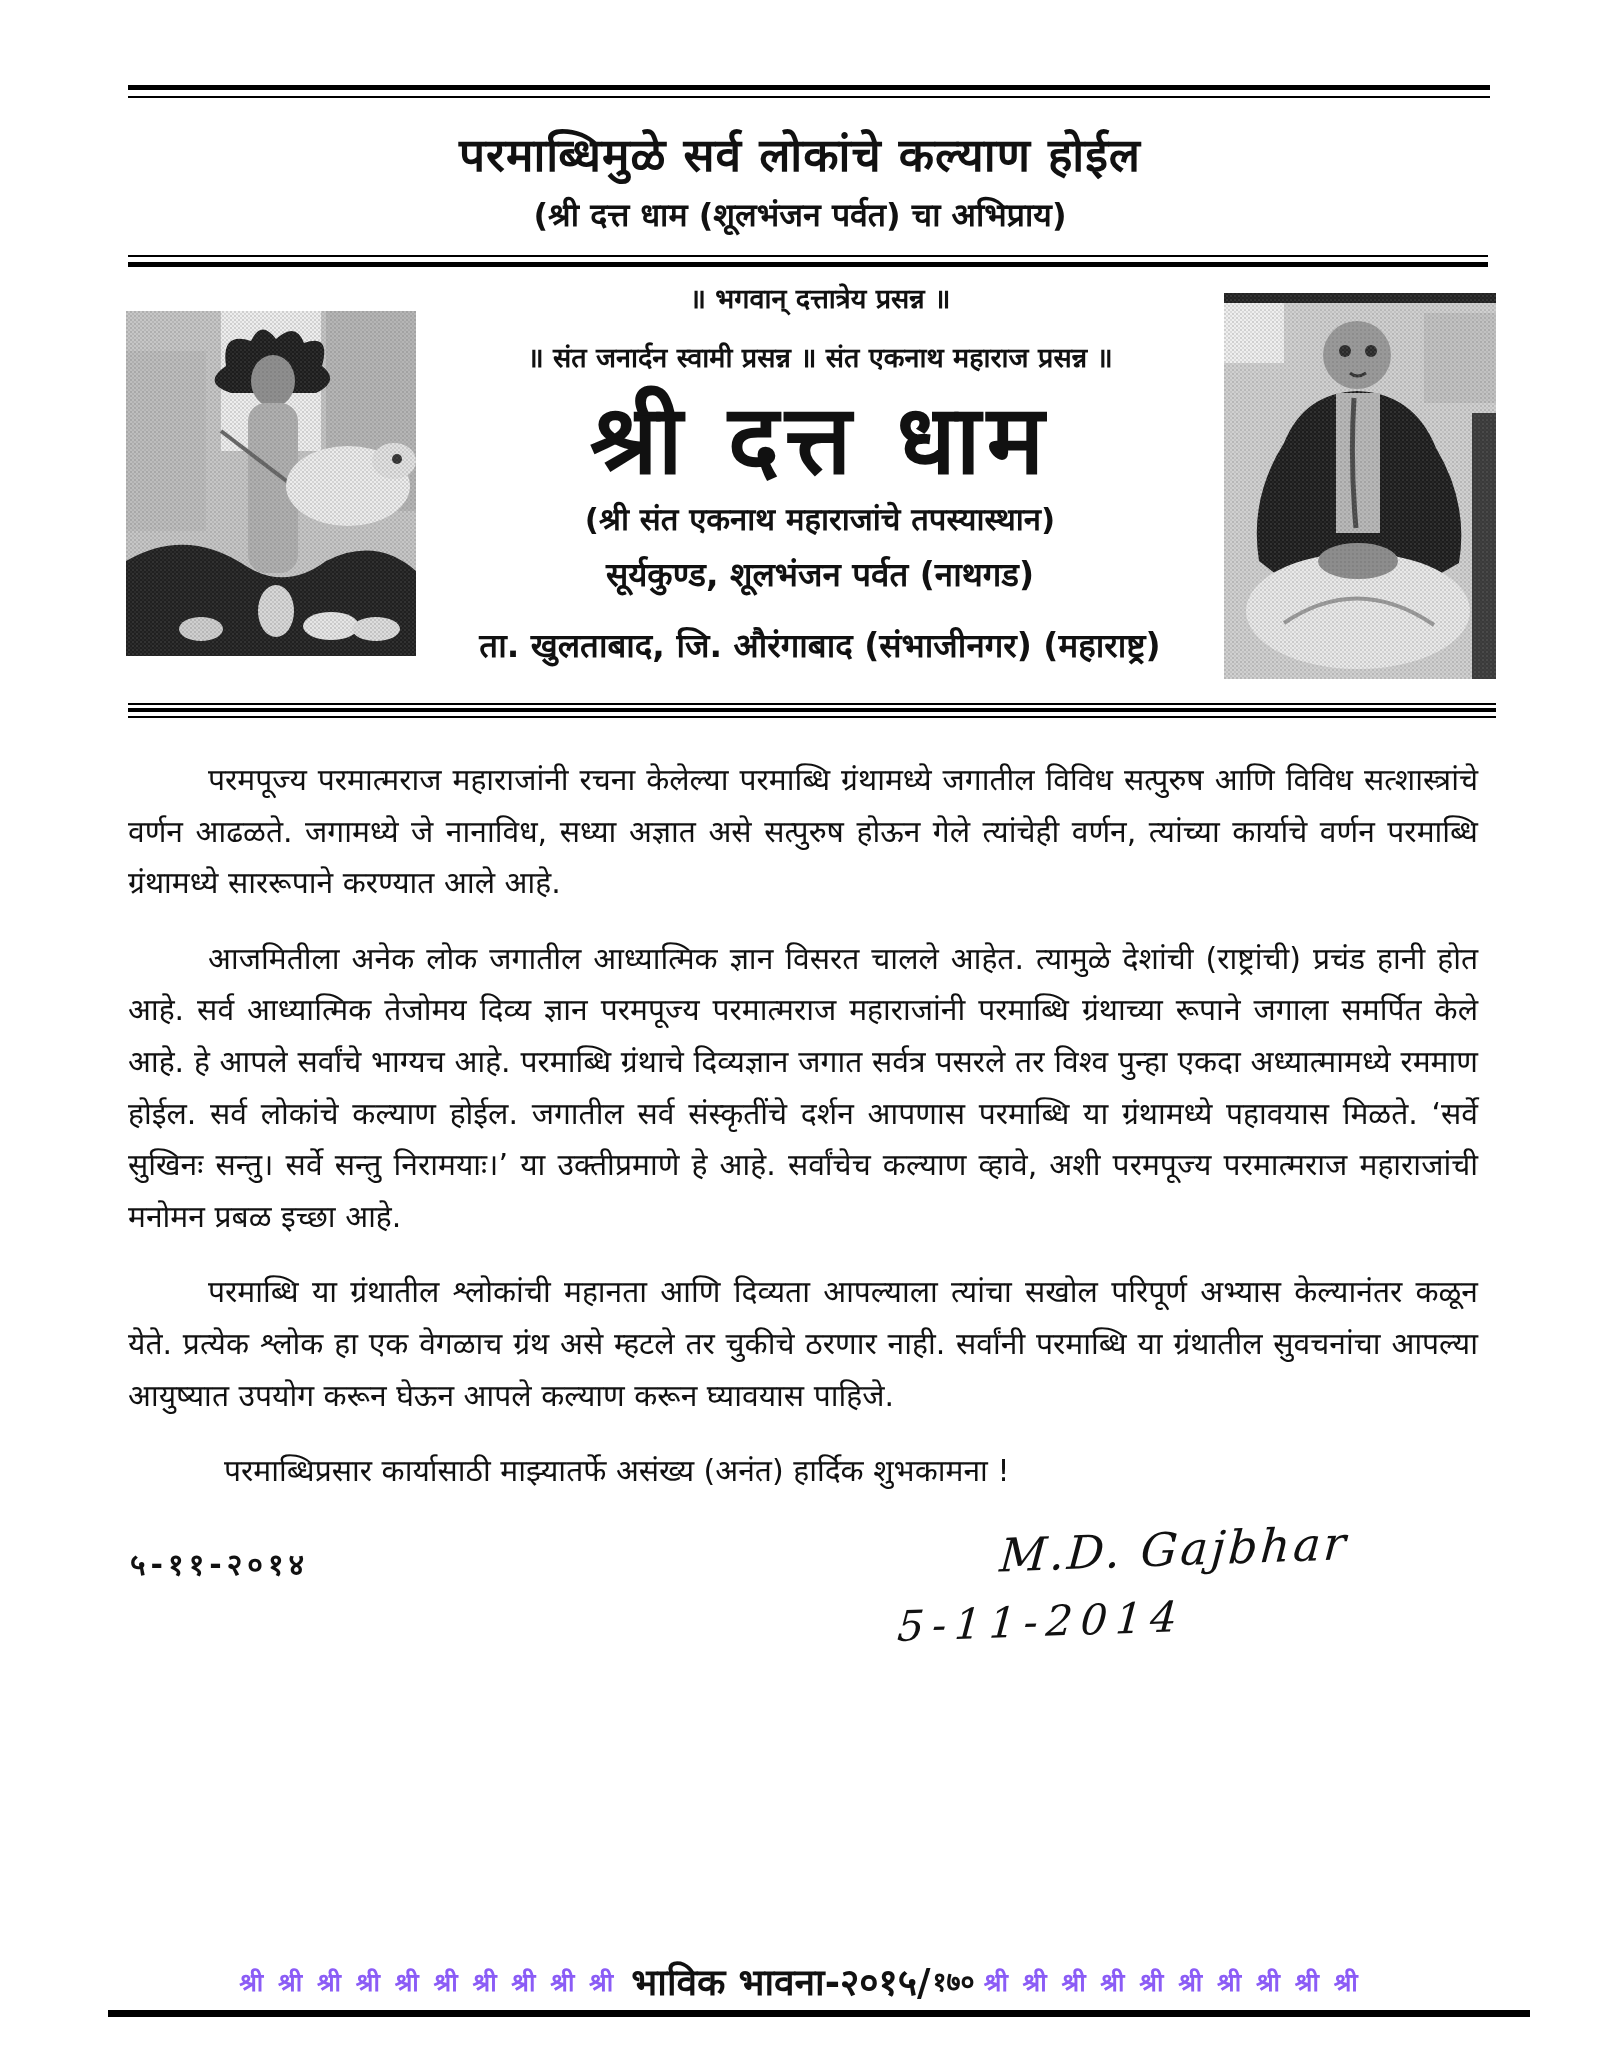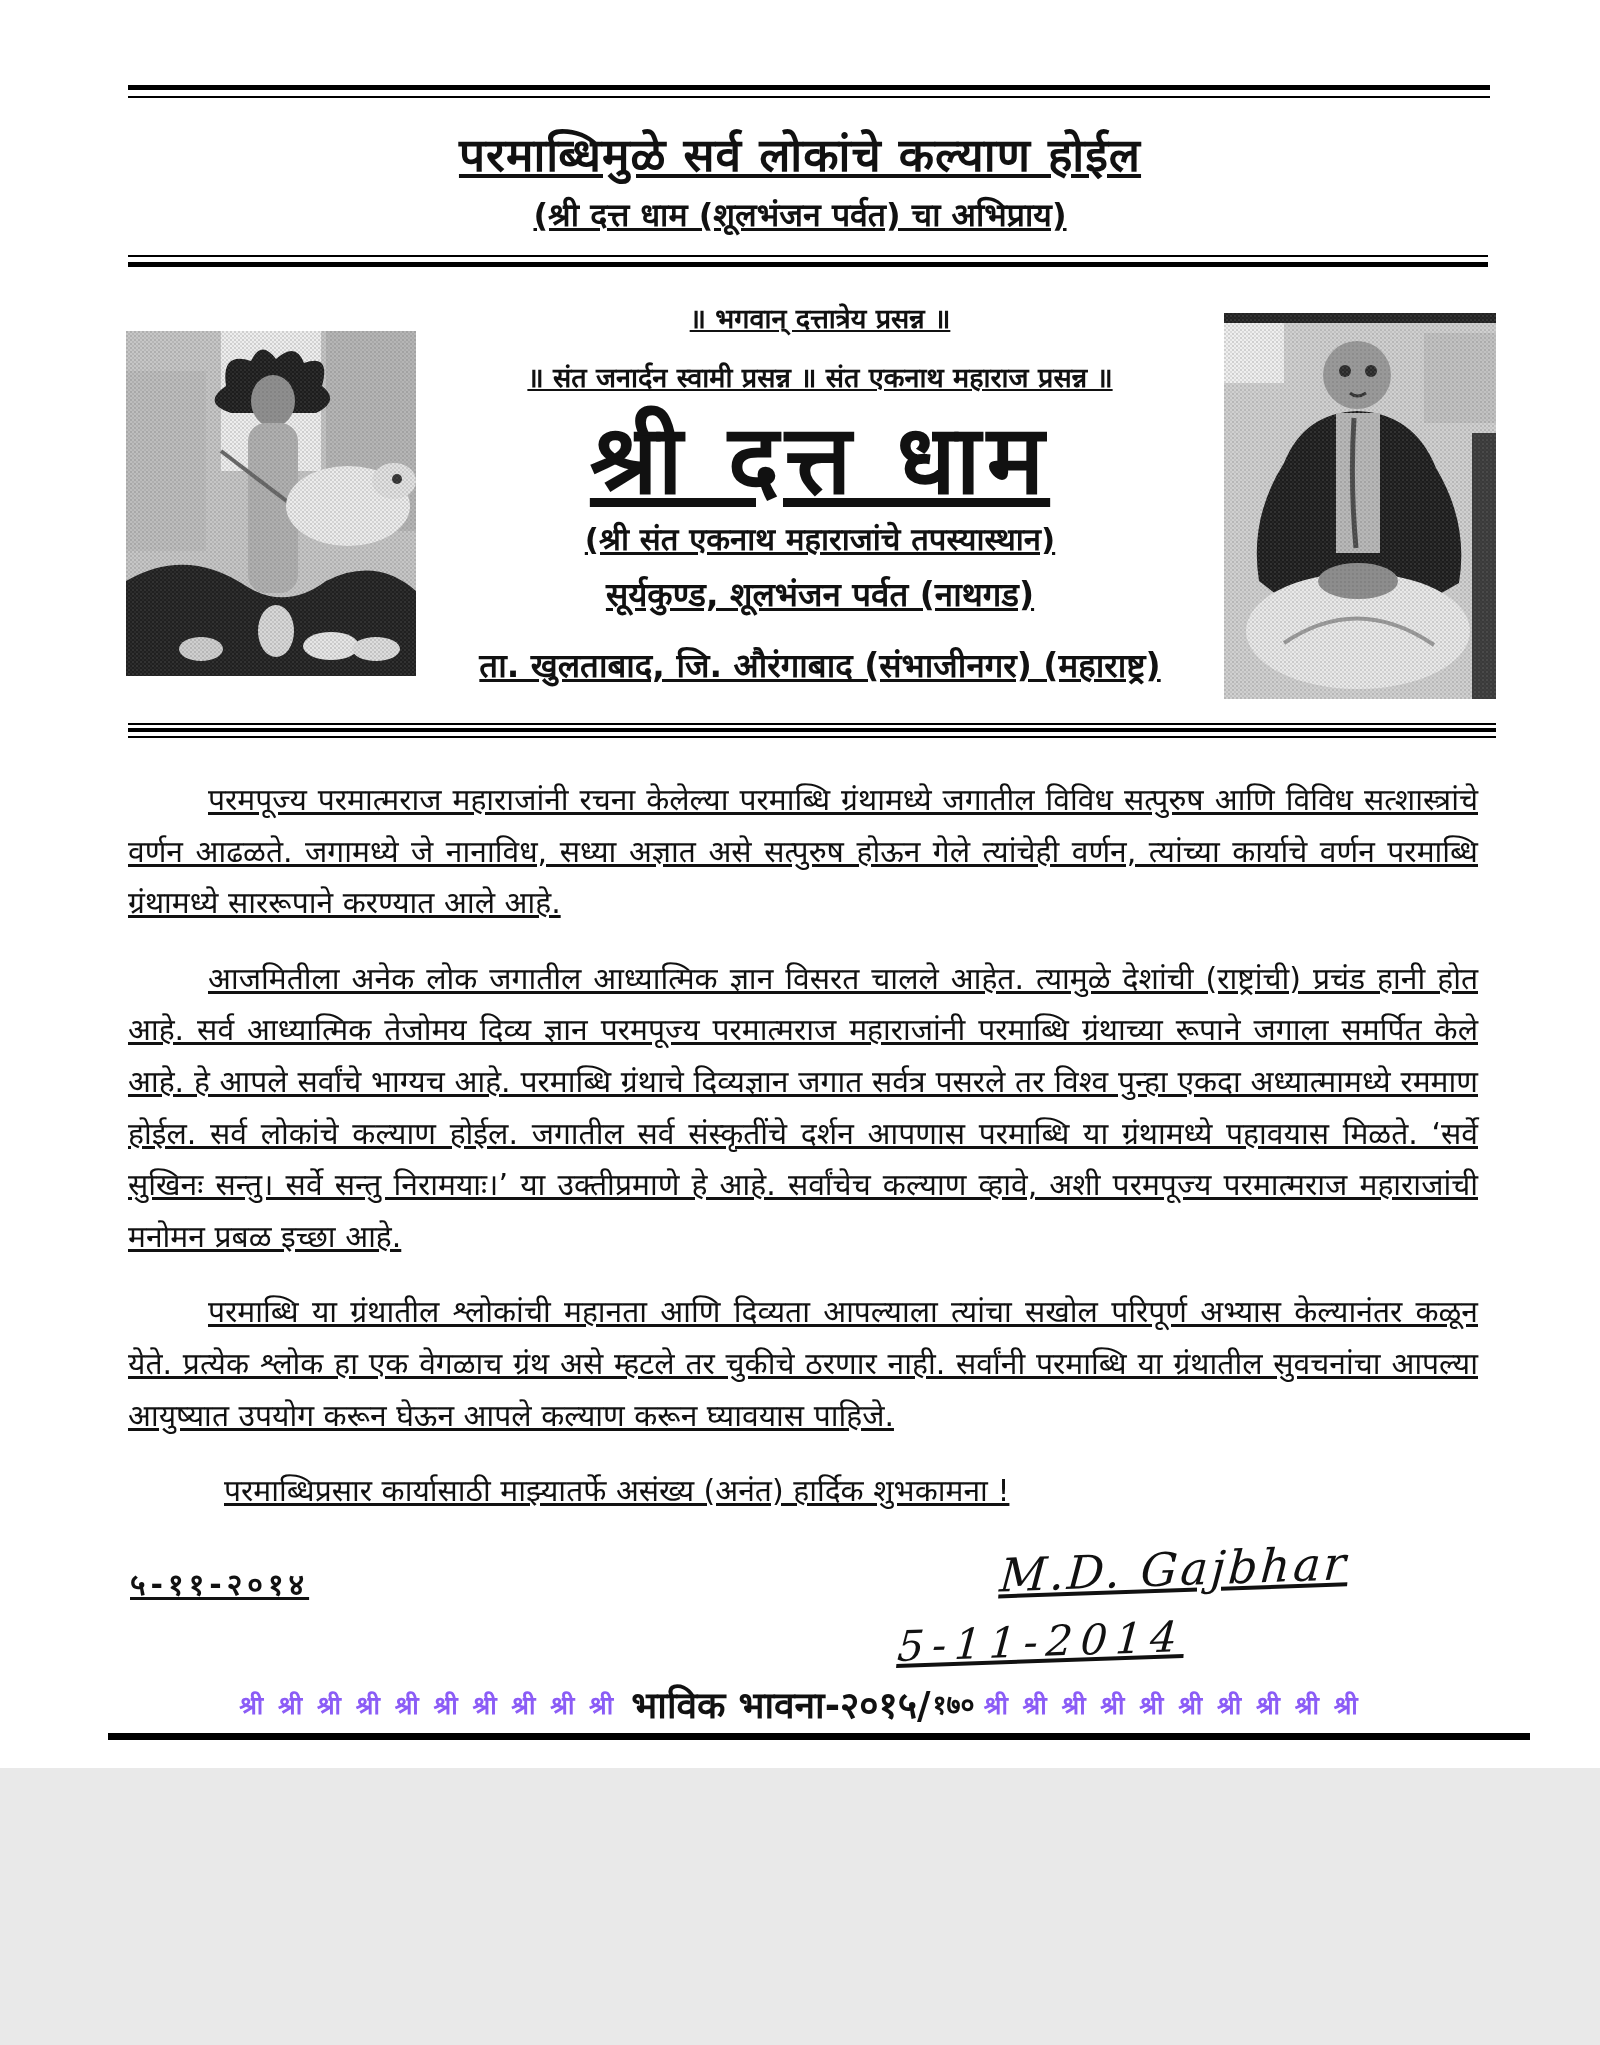--- a/index.html
+++ b/index.html
@@ -1,24 +1,23 @@
 <!DOCTYPE html>
 <html><head>
 <meta charset="utf-8">
 <style>
   html,body{margin:0;padding:0;background:#e9e9e9;}
   .page{
     position:relative;
-    width:1600px;height:1768px;
+    width:1600px;height:2045px;
     margin:0 auto;
     background:#ffffff;
     color:#111;
     font-family:"DejaVu Sans",sans-serif;
     overflow:hidden;
-    text-decoration:underline;
   }
   
   .rule-top{
     margin:85px 110px 0 128px;
     border-top:5px solid #000;
     border-bottom:2px solid #000;
     height:6px;
   }
   .rule-sub{
     margin:20px 112px 0 128px;
@@ -49,21 +48,20 @@
   }
   .subtitle{
     margin-top:8px;
     text-align:center;
     font-size:32px;font-weight:bold;
   }
   
   .letterhead{
     display:flex;
     margin:0 104px 0 126px;
-    padding-top:20px;
     align-items:flex-start;
   }
   .photo{flex:0 0 auto;display:block;}
   .photo.left{width:290px;height:345px;margin-top:44px;}
   .photo.right{width:272px;height:386px;margin-top:26px;}
   .photo svg{display:block;width:100%;height:100%;}
   .lh-center{flex:1 1 auto;text-align:center;padding:0 16px;}
   .invocation1{font-size:27px;font-weight:bold;margin-top:12px;}
   .invocation2{font-size:27px;font-weight:bold;margin-top:22px;}
   .main-title{

